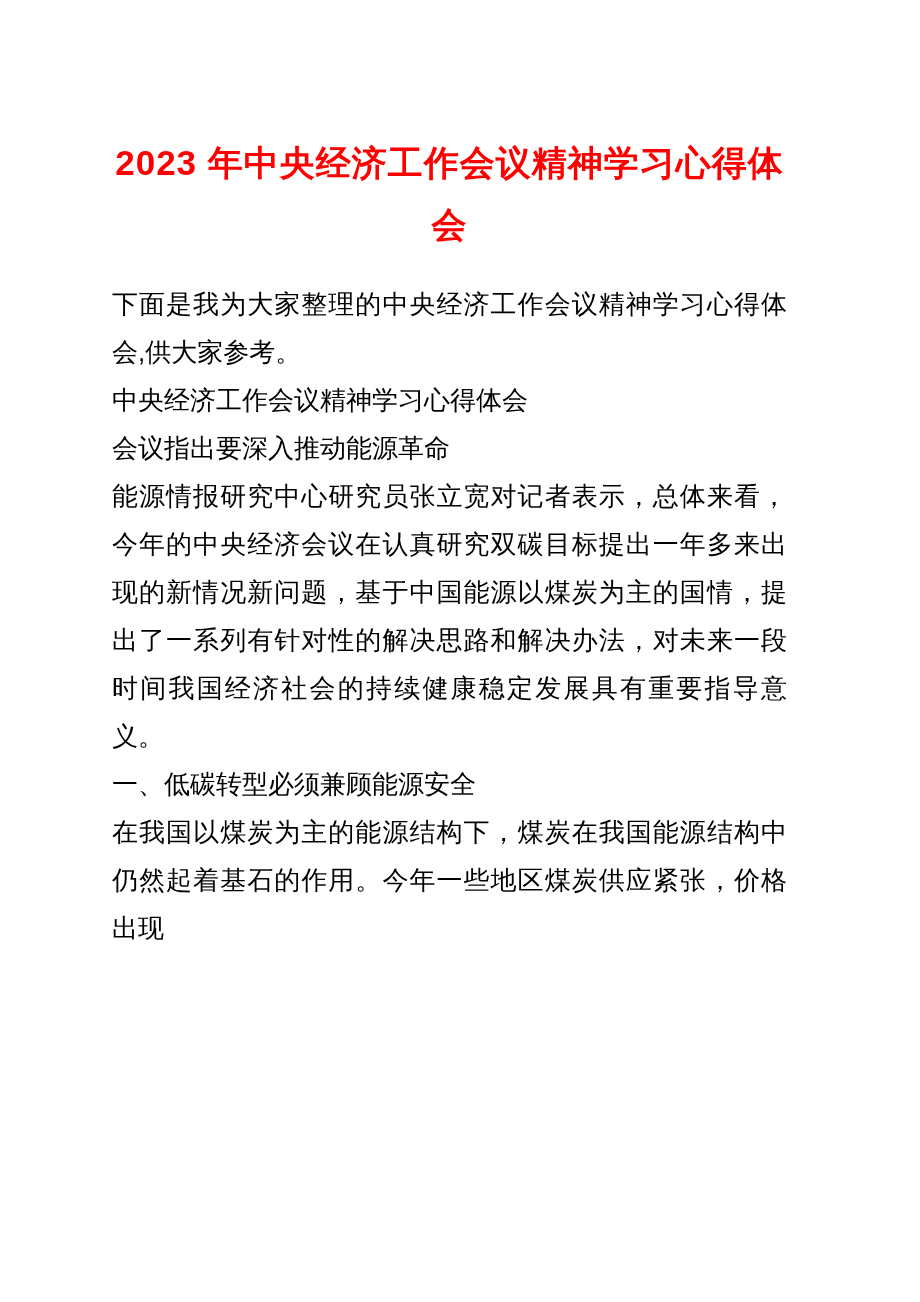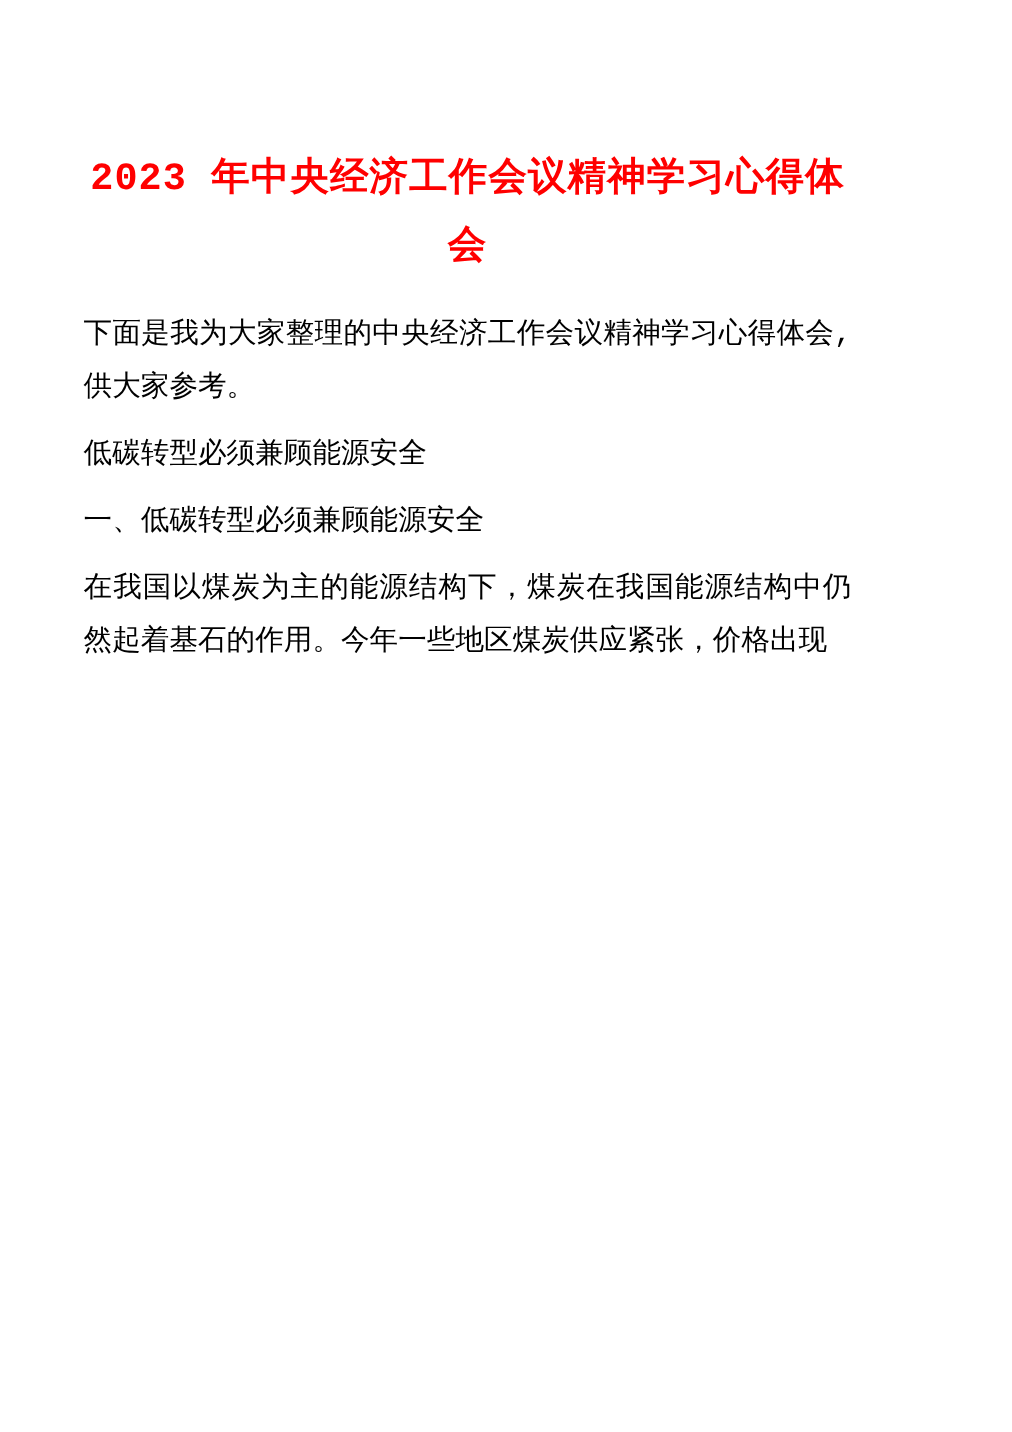--- a/index.html
+++ b/index.html
@@ -6,56 +6,58 @@
     margin: 0;
     padding: 0;
     background: #ffffff;
   }
   .page {
     position: relative;
     width: 920px;
     height: 1302px;
     background: #ffffff;
     box-sizing: border-box;
-    padding: 132px 133px 0 63px;
-    font-family: Liberation Mono, monospace;
+    padding: 132px 133px 0 112px;
+    font-family: Liberation Sans, sans-serif;
     overflow: hidden;
   }
   .doc-title {
     margin: 0;
     font-size: 35px;
     font-weight: bold;
     line-height: 62px;
     text-align: center;
     letter-spacing: 1px;
   }
   .doc-title .tline {
     display: block;
   }
   .doc-body {
     margin-top: 24px;
     font-size: 26px;
     line-height: 48px;
     text-align: justify;
   }
   .doc-body p {
-    margin: 13px;
+    margin: 0;
     word-break: break-all;
   }
 </style>
 </head>
 <body>
 
 <div class="page" style="background: rgb(255, 255, 255);">
 
   <h1 class="doc-title" style="color: rgb(255, 0, 0);">
     <span class="tline">2023 年中央经济工作会议精神学习心得体</span>
     <span class="tline">会</span>
   </h1>
 
   <div class="doc-body" style="color: rgb(0, 0, 0);">
     <p>下面是我为大家整理的中央经济工作会议精神学习心得体会,供大家参考。</p>
-    <p>低碳转型必须兼顾能源安全</p>
+    <p>中央经济工作会议精神学习心得体会</p>
+    <p>会议指出要深入推动能源革命</p>
+    <p>能源情报研究中心研究员张立宽对记者表示，总体来看，今年的中央经济会议在认真研究双碳目标提出一年多来出现的新情况新问题，基于中国能源以煤炭为主的国情，提出了一系列有针对性的解决思路和解决办法，对未来一段时间我国经济社会的持续健康稳定发展具有重要指导意义。</p>
     <p>一、低碳转型必须兼顾能源安全</p>
     <p>在我国以煤炭为主的能源结构下，煤炭在我国能源结构中仍然起着基石的作用。今年一些地区煤炭供应紧张，价格出现</p>
   </div>
 
 </div>
 
 </body></html>

